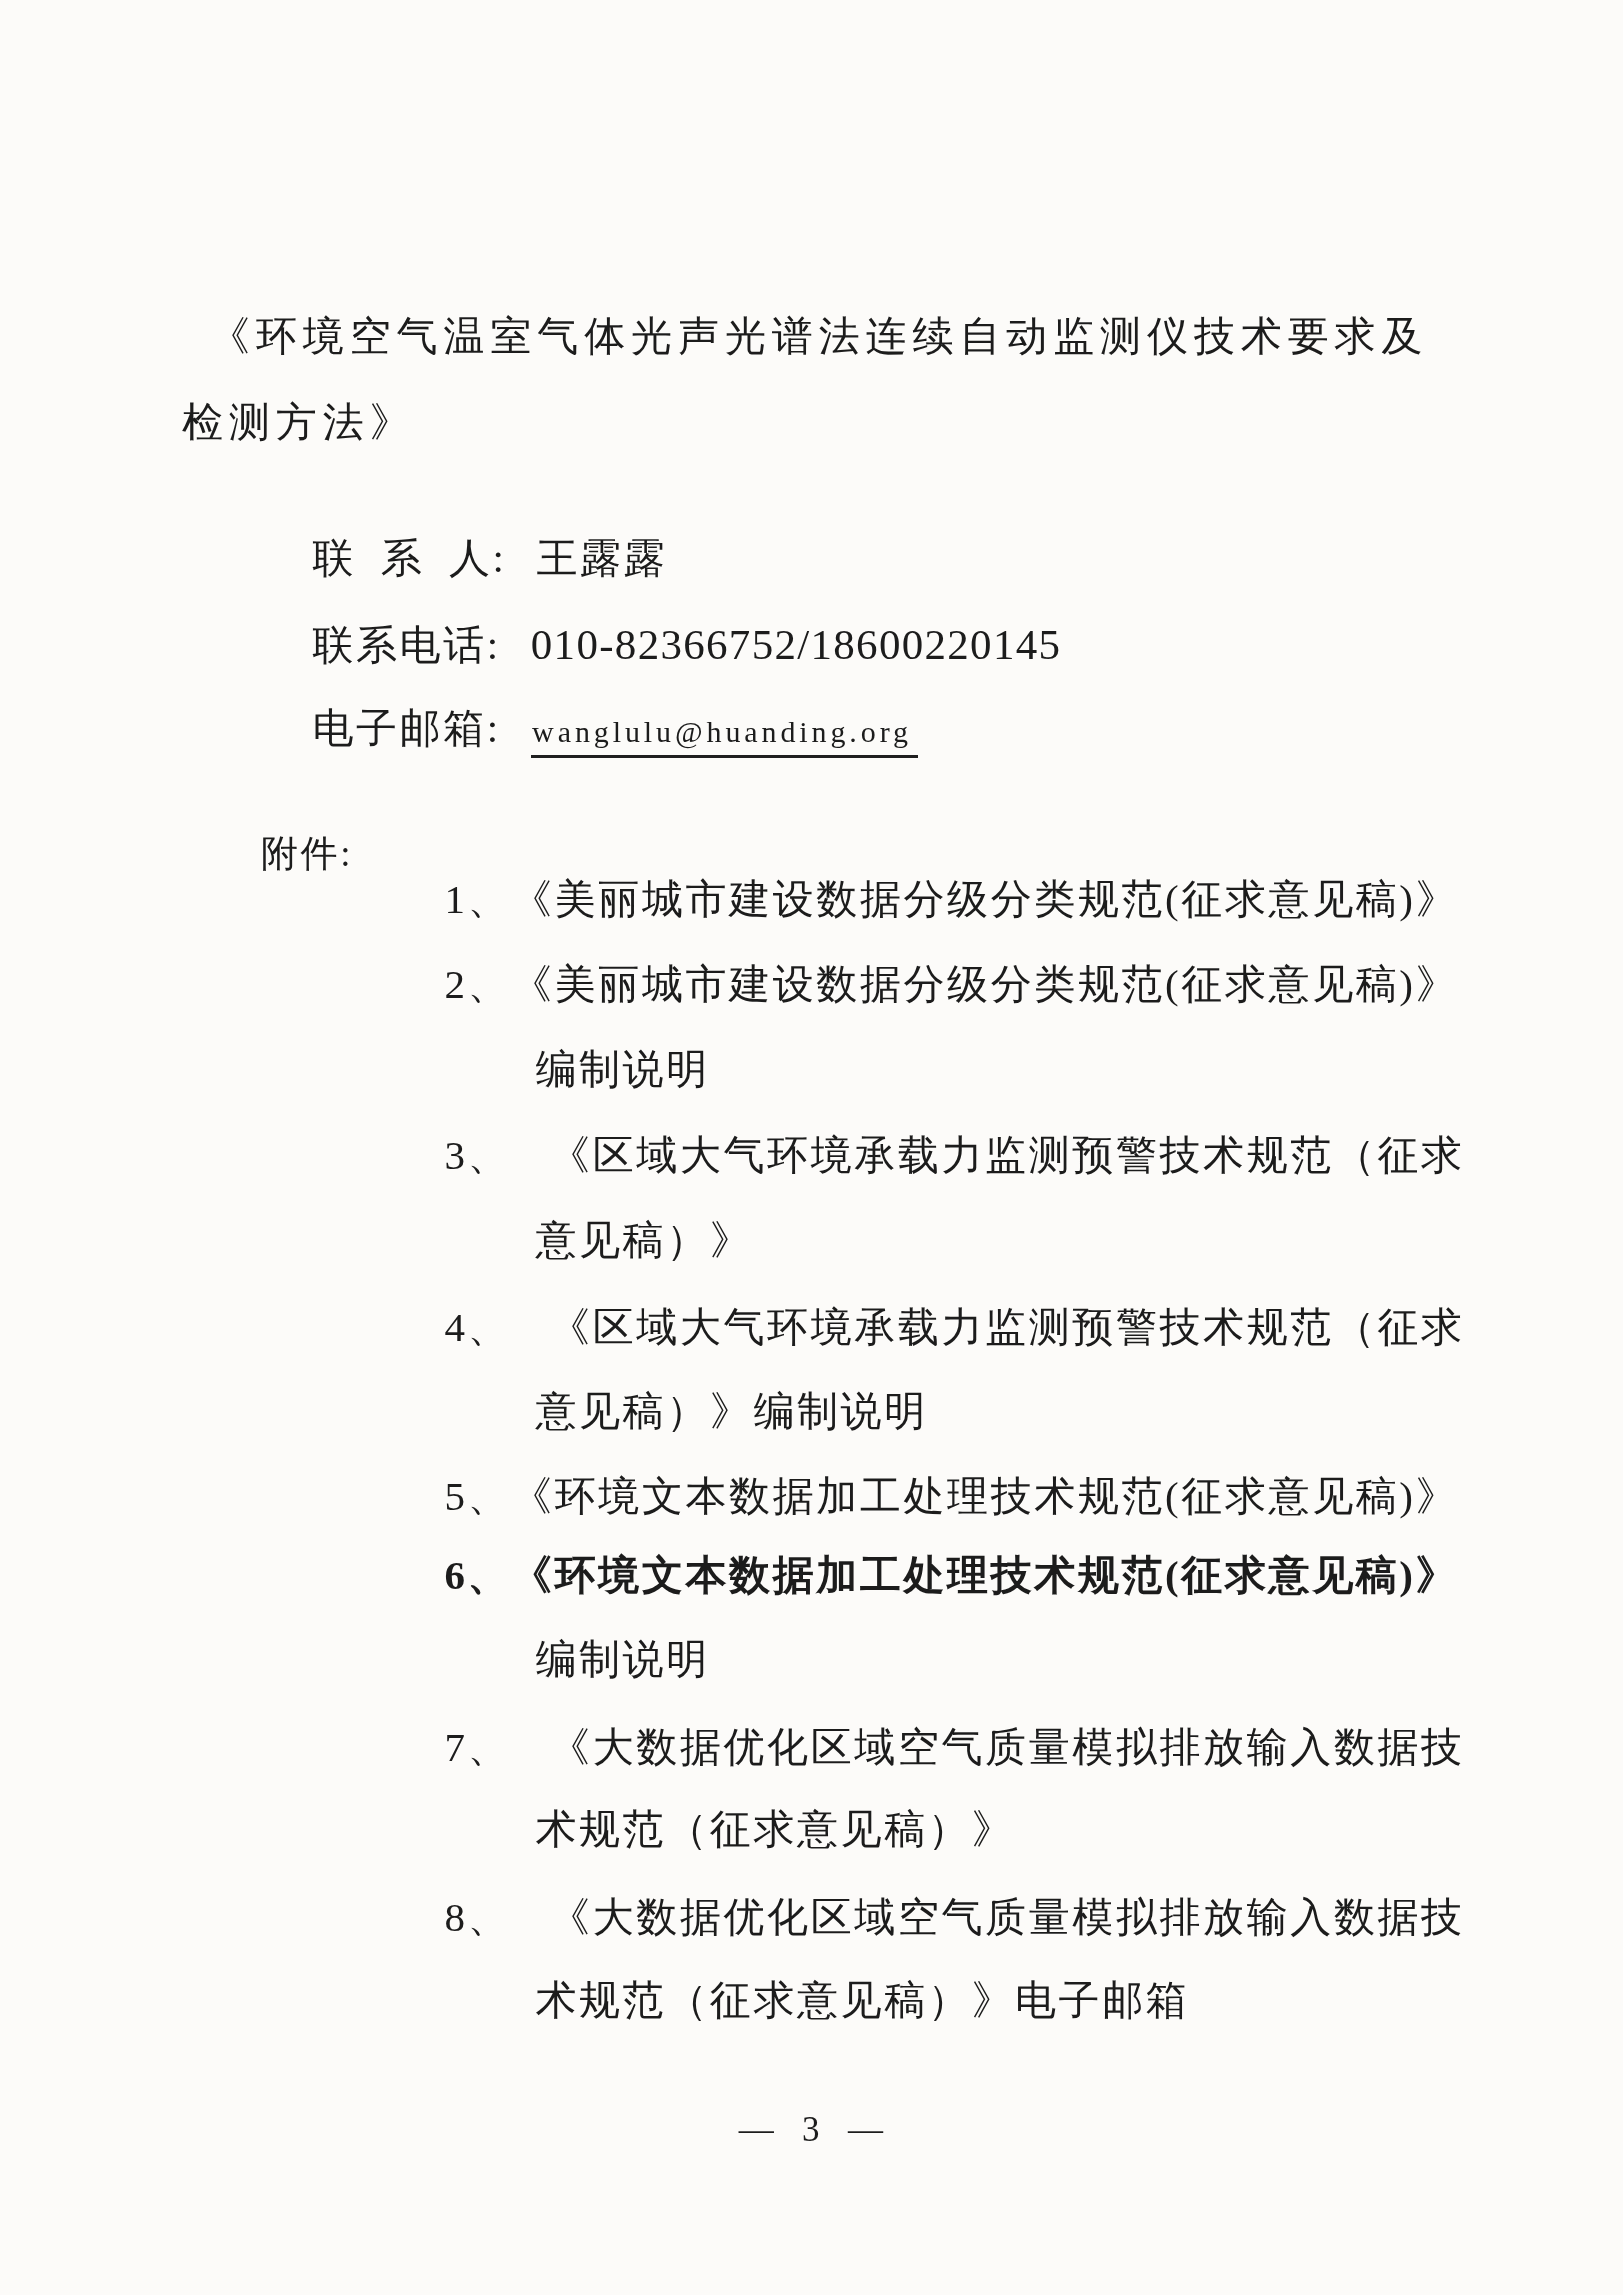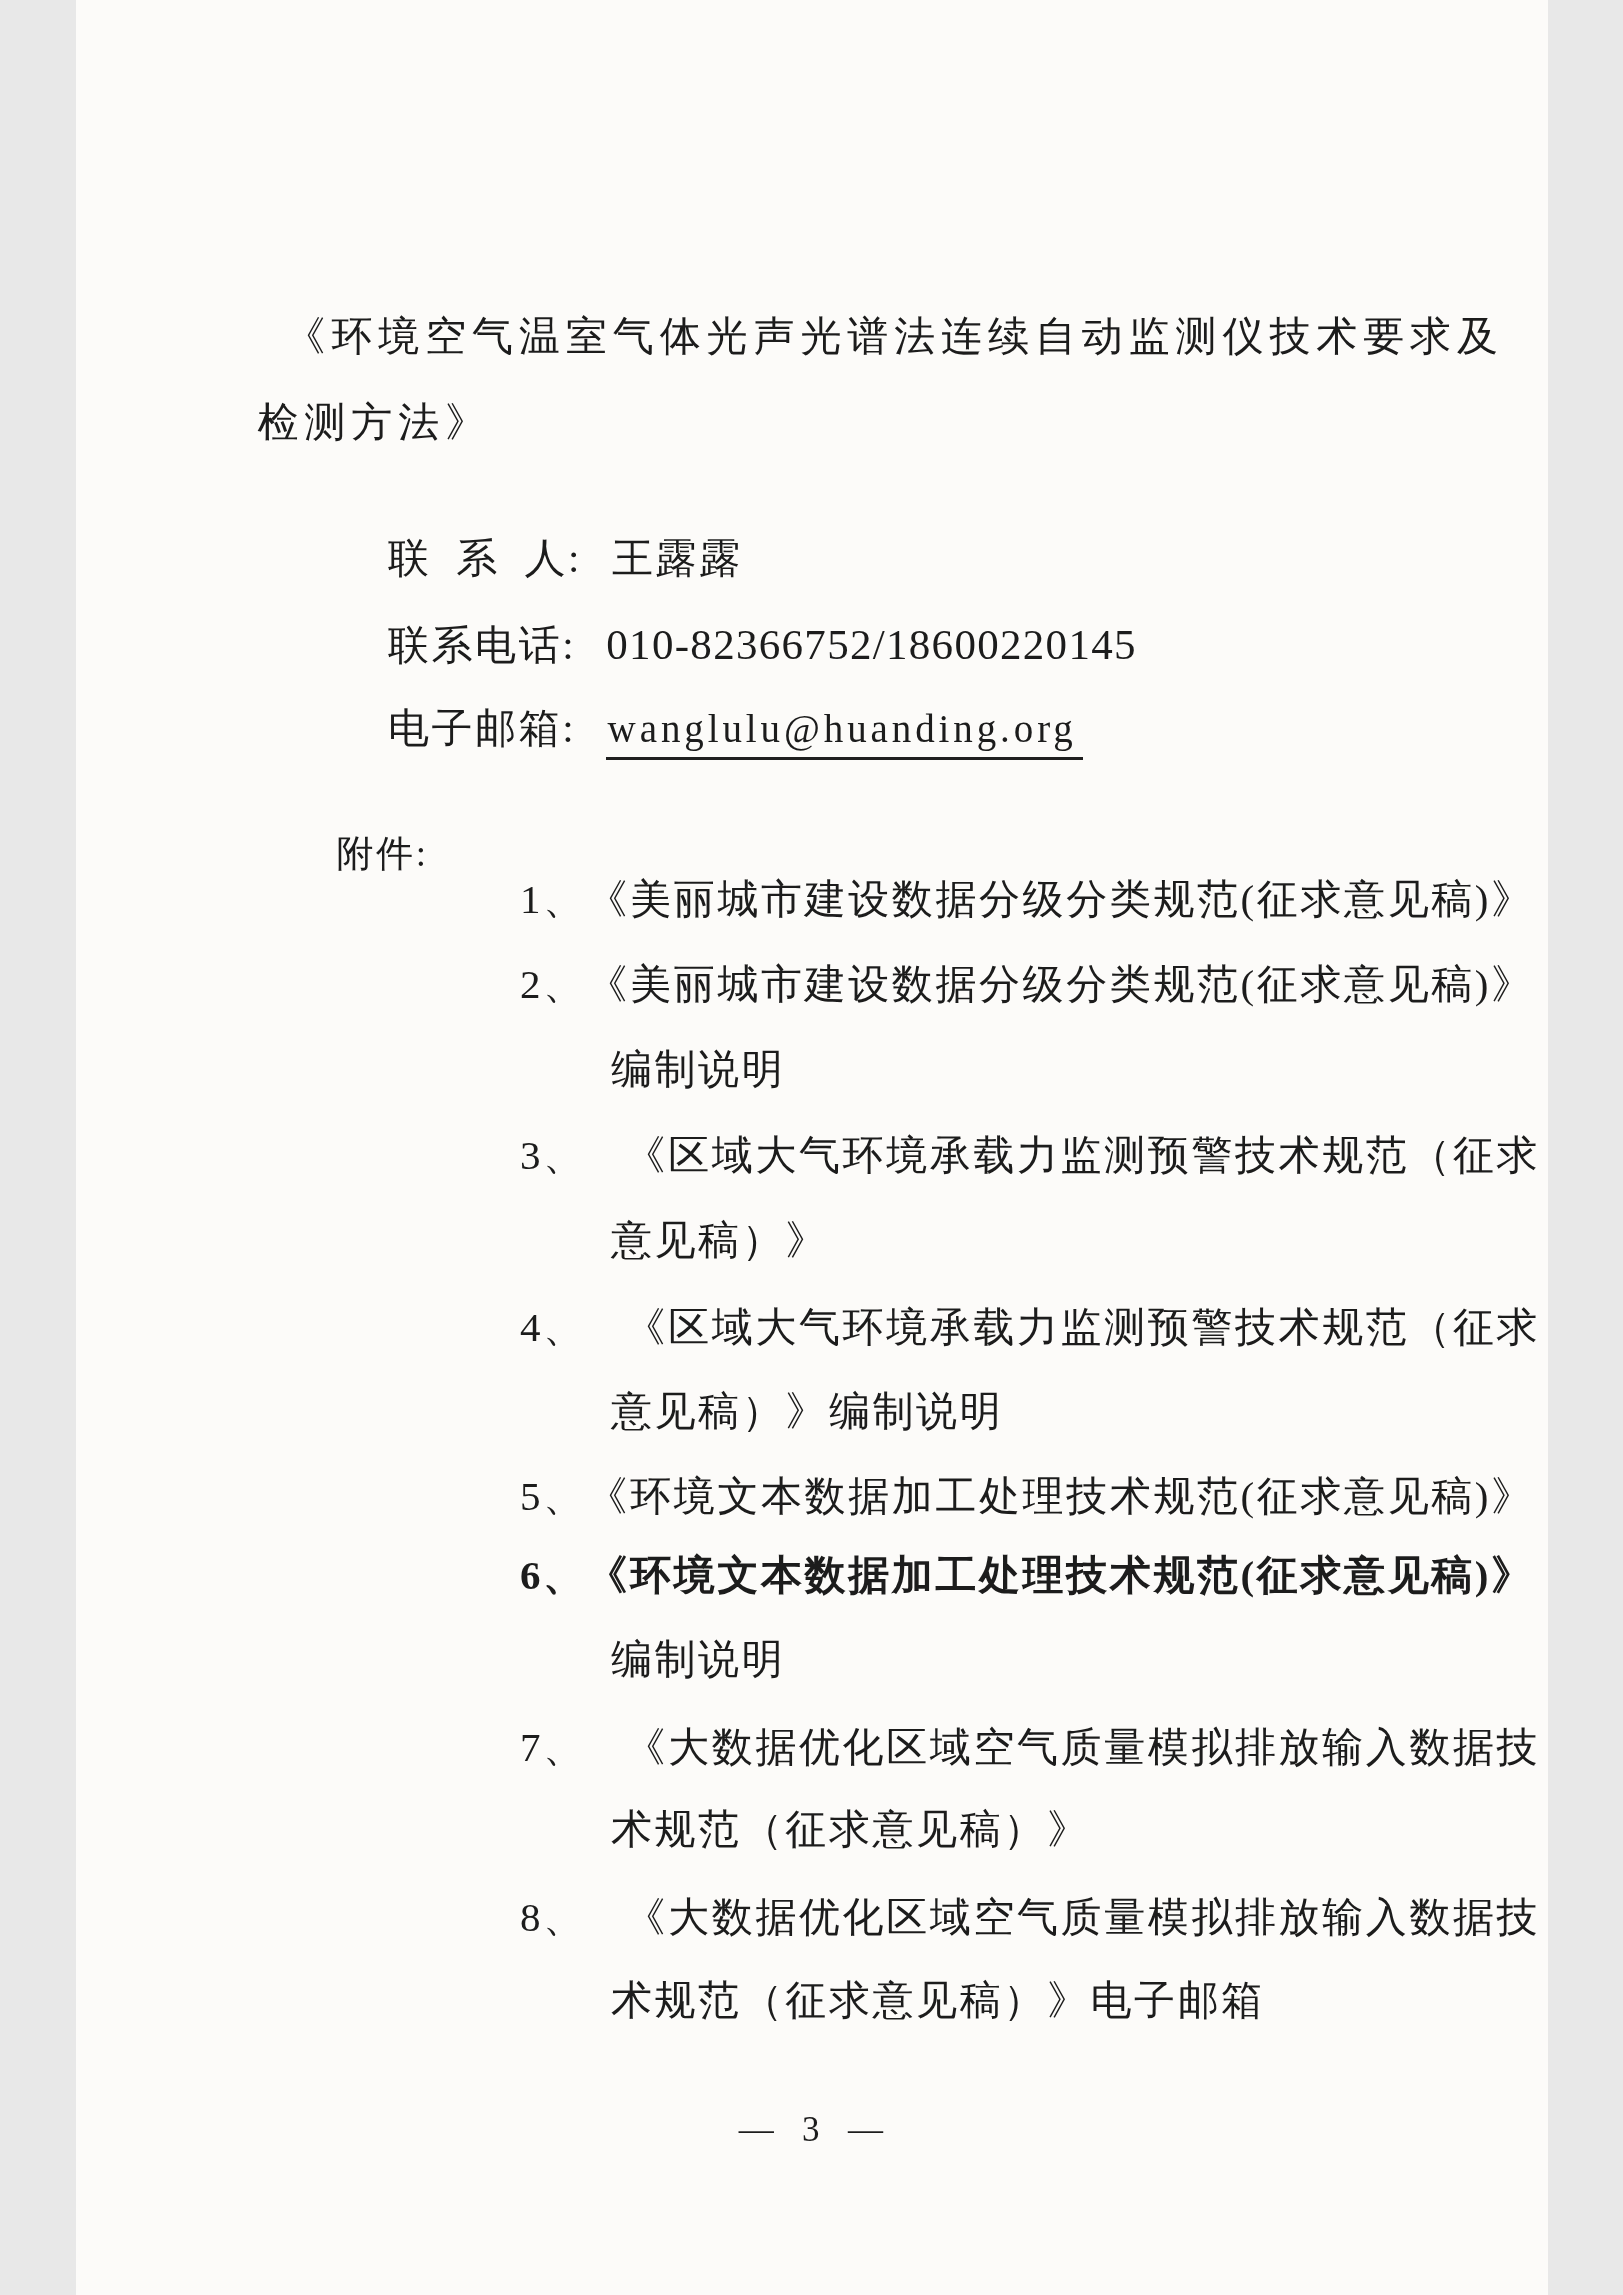--- a/index.html
+++ b/index.html
@@ -1,18 +1,18 @@
 <!DOCTYPE html>
 <html style="font-size:10.5px"><head>
 <meta charset="utf-8">
 <style>
   html,body{margin:0;padding:0;background:#e8e8e8;}
   .page{
     position:relative;
-    width:1472px;height:2295px;
+    width:1623px;height:2295px;
     margin:0 auto;
     background:#fcfbf9;
     color:#1c1c1c;
     font-family:"Liberation Serif","DejaVu Serif",serif;
     overflow:hidden;
   }
   .line{
     position:absolute;
     font-size:41px;
     line-height:1.15;
@@ -22,21 +22,21 @@
   .title{letter-spacing:5.9px;font-size:41px;}
   .contact-label{word-spacing:11.8px;}
   .value{margin-left:30px;}
   .latin{
     font-family:"Liberation Serif","DejaVu Serif",serif;
     font-size:43px;
     letter-spacing:1.3px;
   }
   .email{
     font-family:"Liberation Serif","DejaVu Serif",serif;
-    font-size:39px;
+    font-size:30px;
     letter-spacing:3.9px;
     border-bottom:3.3px solid #1f1f1f;
     padding:0 6.5px 6.5px 1.3px;
   }
   .att-label{position:absolute;left:261px;font-size:37px;letter-spacing:2.6px;white-space:pre;}
   .att-line{left:393px;}
   .att-line .num{display:inline-block;min-width:63px;}
   .att-line.gap .num{margin-right:38px;}
   .att-line.cont{left:484px;text-align:center;}
   .footer{

